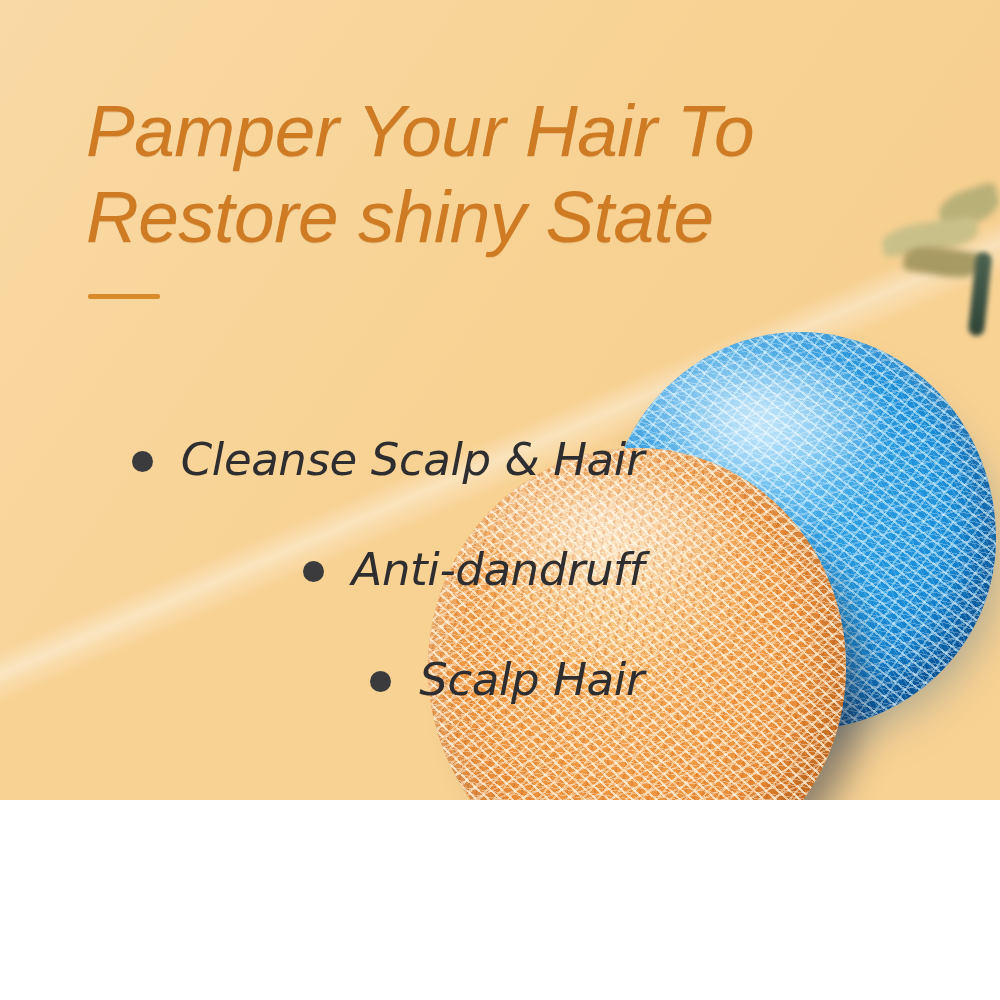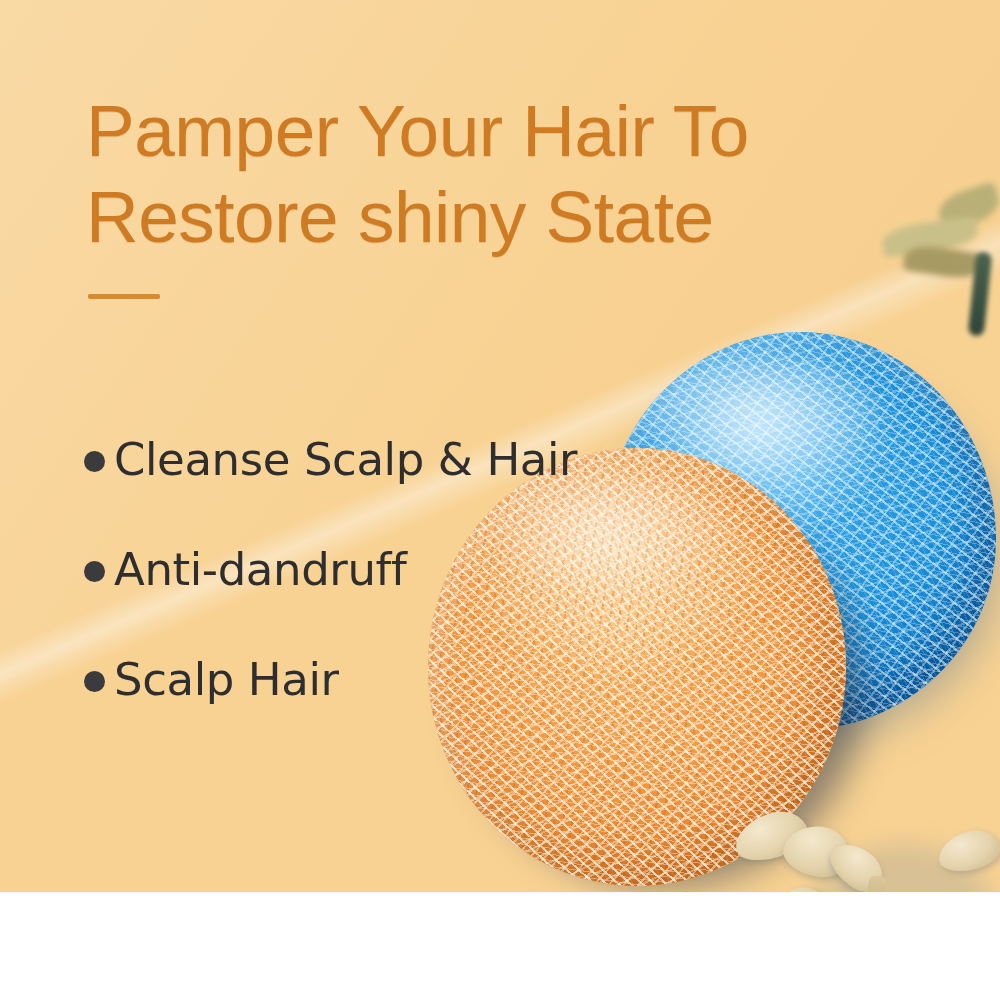--- a/index.html
+++ b/index.html
@@ -8,23 +8,24 @@
   html, body {
     width:1000px; height:1000px;
     overflow:hidden;
     background:#ffffff;
     font-family:"DejaVu Sans", sans-serif;
   }
 
   
   #banner {
     position:relative;
-    width:1000px; height:892px;
+    width:1000px; height:800px;
     overflow:hidden;
     background:#B9DDF1;
+    font-style:italic;
   }
 
   
   .bg-blue {
     position:absolute; inset:0;
     background:#B9DDF1;
   }
   
   .bg-blue-light {
     position:absolute; inset:0;
@@ -90,21 +91,22 @@
   .bullets {
     position:absolute;
     left:84px; top:404px;
     width:560px;
     list-style:none;
   }
   .bullet-item {
     display:flex;
     align-items:center;
     height:110px;
-    gap:9px;
+    gap:28px;
+    justify-content:flex-end;
   }
   .bullet-dot {
     flex:0 0 auto;
     width:21px; height:21px;
     border-radius:50%;
     background:#3B3B3D;
     margin-top:4px;
   }
   .bullet-text {
     font-family:"DejaVu Sans", sans-serif;

